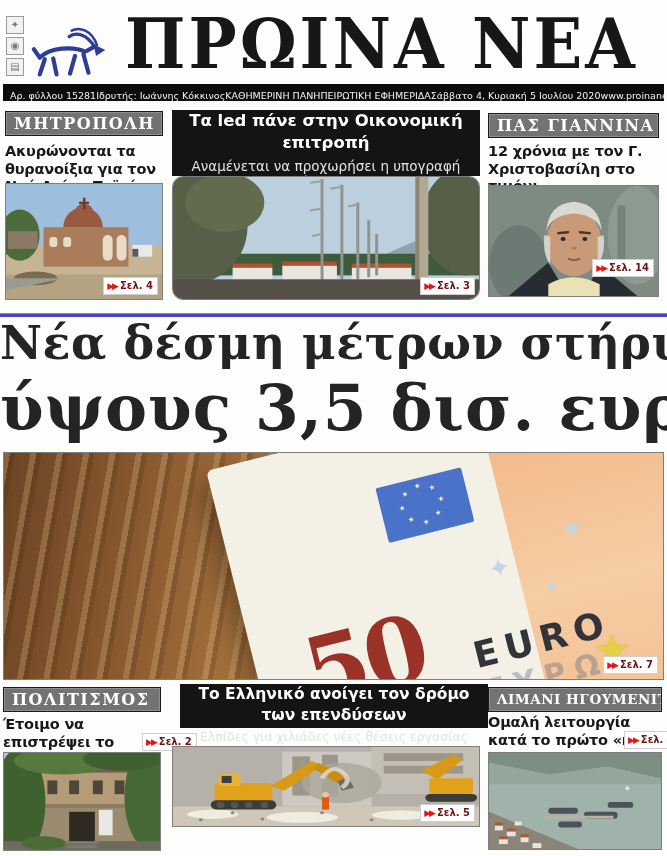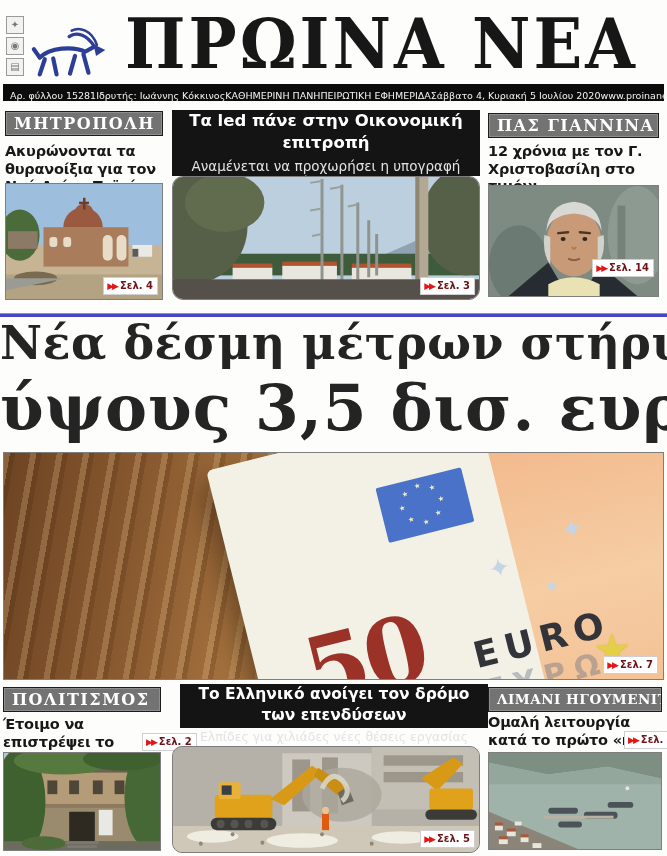--- a/index.html
+++ b/index.html
@@ -298,21 +298,21 @@
       </g>
       <ellipse cx="40" cy="92" rx="22" ry="7" fill="#4c6b38"></ellipse>
     </svg>
   </div>
 
   <div class="black-box" style="left:180px; top:684px; width:308px; height:44px;">
     <div class="bb-title" style="font-size:15.5px;">Το Ελληνικό ανοίγει τον δρόμο των επενδύσεων</div>
     <div class="bb-sub" style="font-size:12.5px;">Ελπίδες για χιλιάδες νέες θέσεις εργασίας</div>
   </div>
 
-  <div class="photo" style="left:172px; top:746px; width:308px; height:107px;border-radius:10px;">
+  <div class="photo" style="left:172px; top:746px; width:308px; height:81px;">
     <svg viewBox="0 0 308 101" preserveAspectRatio="none">
       <rect width="308" height="101" fill="#b5b1a8"></rect>
       <rect x="110" y="6" width="90" height="70" fill="#cdc9c0"></rect>
       <rect x="200" y="0" width="108" height="60" fill="#c4bfb4"></rect>
       <g fill="#9d978b">
         <rect x="120" y="12" width="18" height="50"></rect>
         <rect x="150" y="10" width="16" height="54"></rect>
         <rect x="212" y="8" width="80" height="10"></rect>
         <rect x="212" y="24" width="80" height="10"></rect>
       </g>

